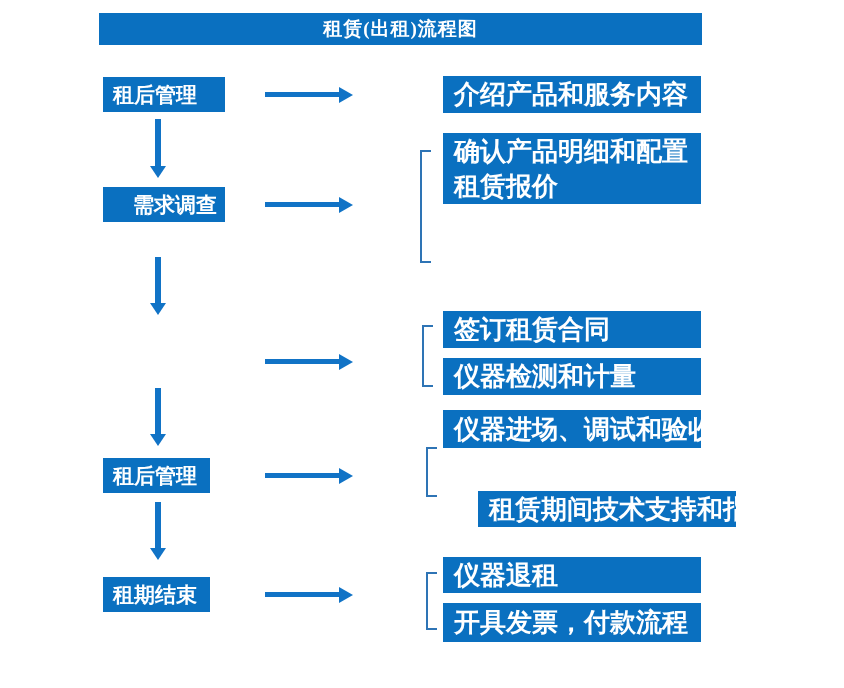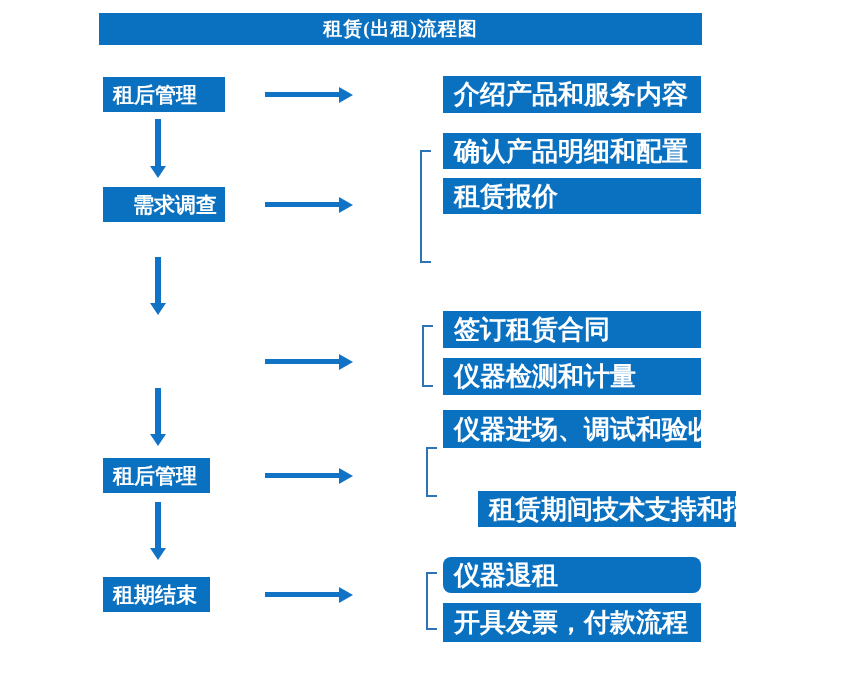--- a/index.html
+++ b/index.html
@@ -76,27 +76,27 @@
   <div class="harrow" style="top:92px;"></div>
   <div class="harrow" style="top:202px;"></div>
   <div class="harrow" style="top:359px;"></div>
   <div class="harrow" style="top:473px;"></div>
   <div class="harrow" style="top:592px;"></div>
 
   <div class="bluebox detailbox" style="top:76px;height:37px;">介绍产品和服务内容</div>
 
   <div class="bracket" style="left:420px;top:150px;height:113px;"></div>
   <div class="bluebox detailbox" style="top:133px;">确认产品明细和配置</div>
-  <div class="bluebox detailbox" style="top:178px;text-align:right;">租赁报价</div>
+  <div class="bluebox detailbox" style="top:168px;text-align:right;">租赁报价</div>
 
   <div class="bracket" style="left:422px;top:325px;height:62px;"></div>
   <div class="bluebox detailbox" style="top:311px;height:37px;">签订租赁合同</div>
   <div class="bluebox detailbox" style="top:358px;height:37px;">仪器检测和计量</div>
 
   <div class="bracket" style="left:426px;top:447px;height:50px;"></div>
   <div class="bluebox detailbox" style="top:410px;height:38px;">仪器进场、调试和验收</div>
   <div class="bluebox detailbox" style="top:491px;height:36px;margin-left:35px;">租赁期间技术支持和指导</div>
 
   <div class="bracket" style="left:426px;top:572px;height:58px;"></div>
-  <div class="bluebox detailbox" style="top:557px;height:36px;border-radius:8px;">仪器退租</div>
+  <div class="bluebox detailbox" style="top:557px;height:36px;">仪器退租</div>
   <div class="bluebox detailbox" style="top:603px;height:39px;">开具发票，付款流程</div>
 
 </div>
 
 </body></html>

